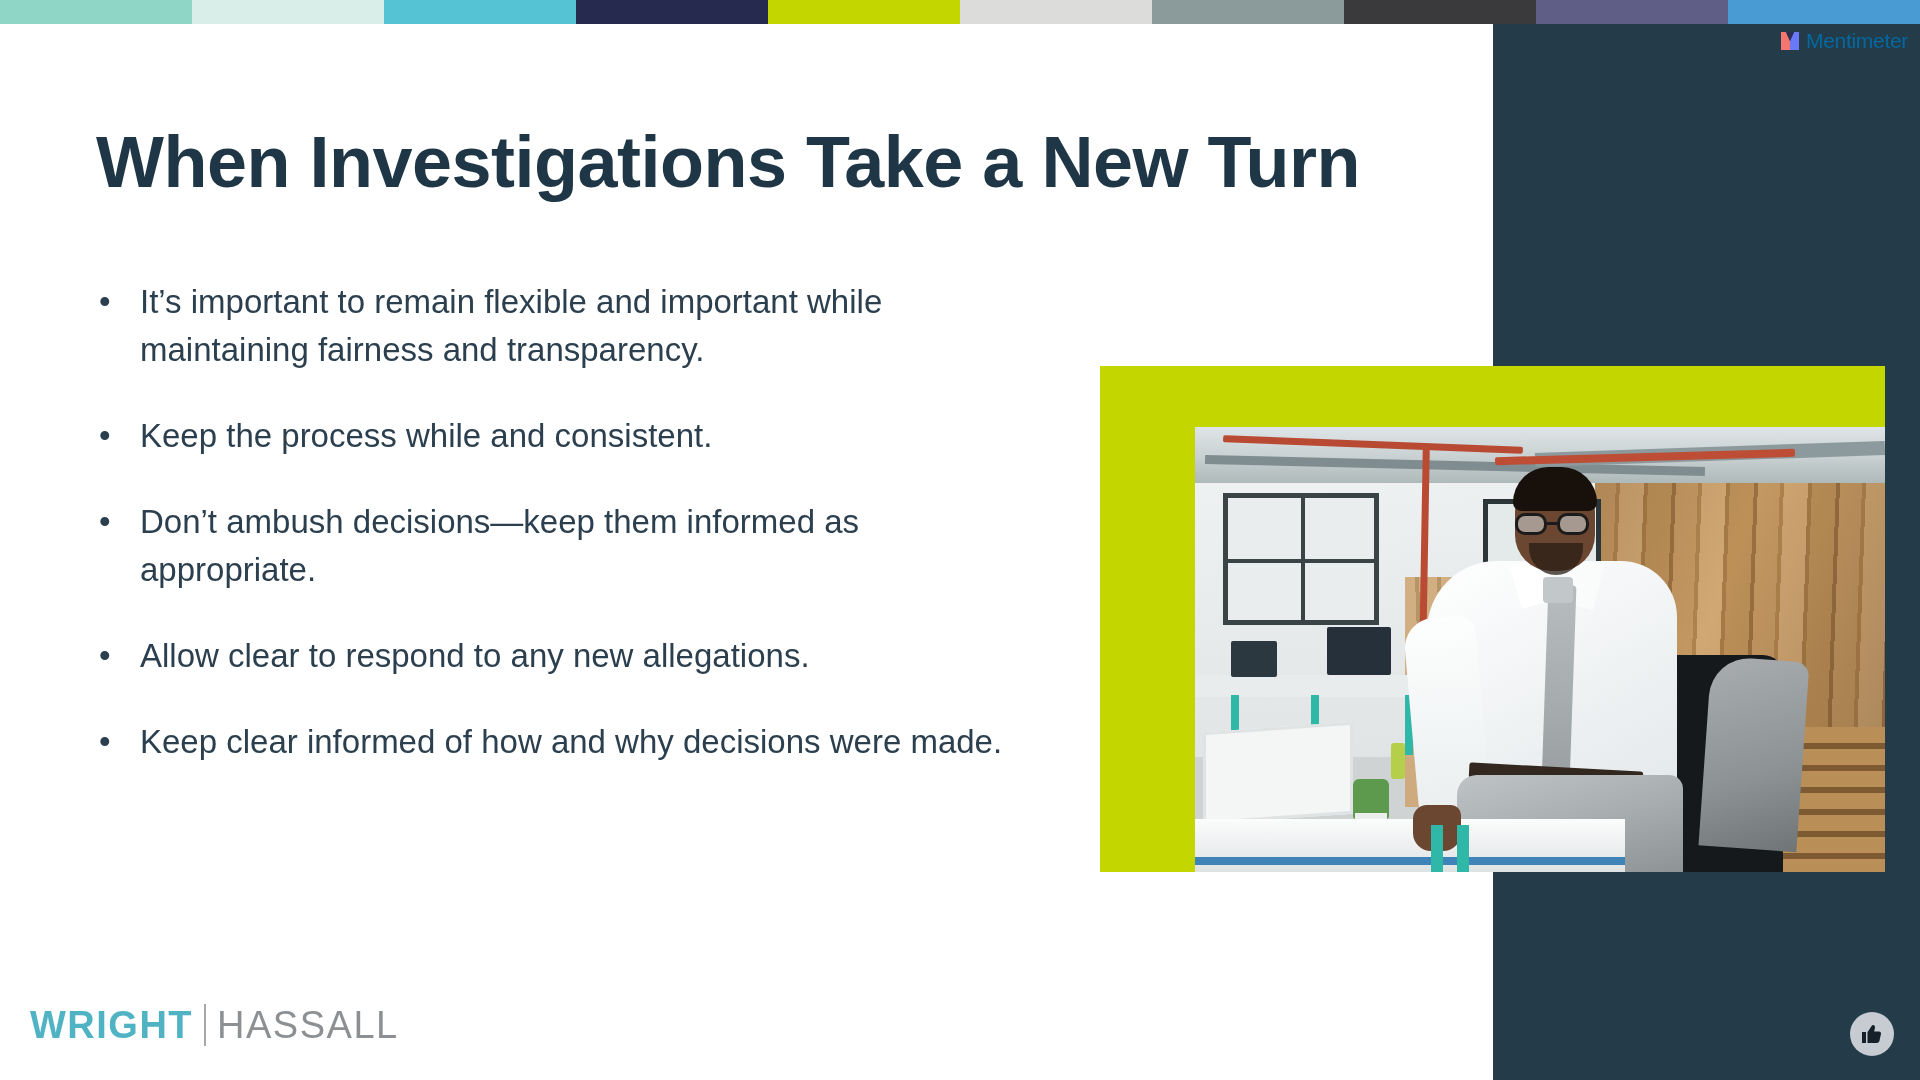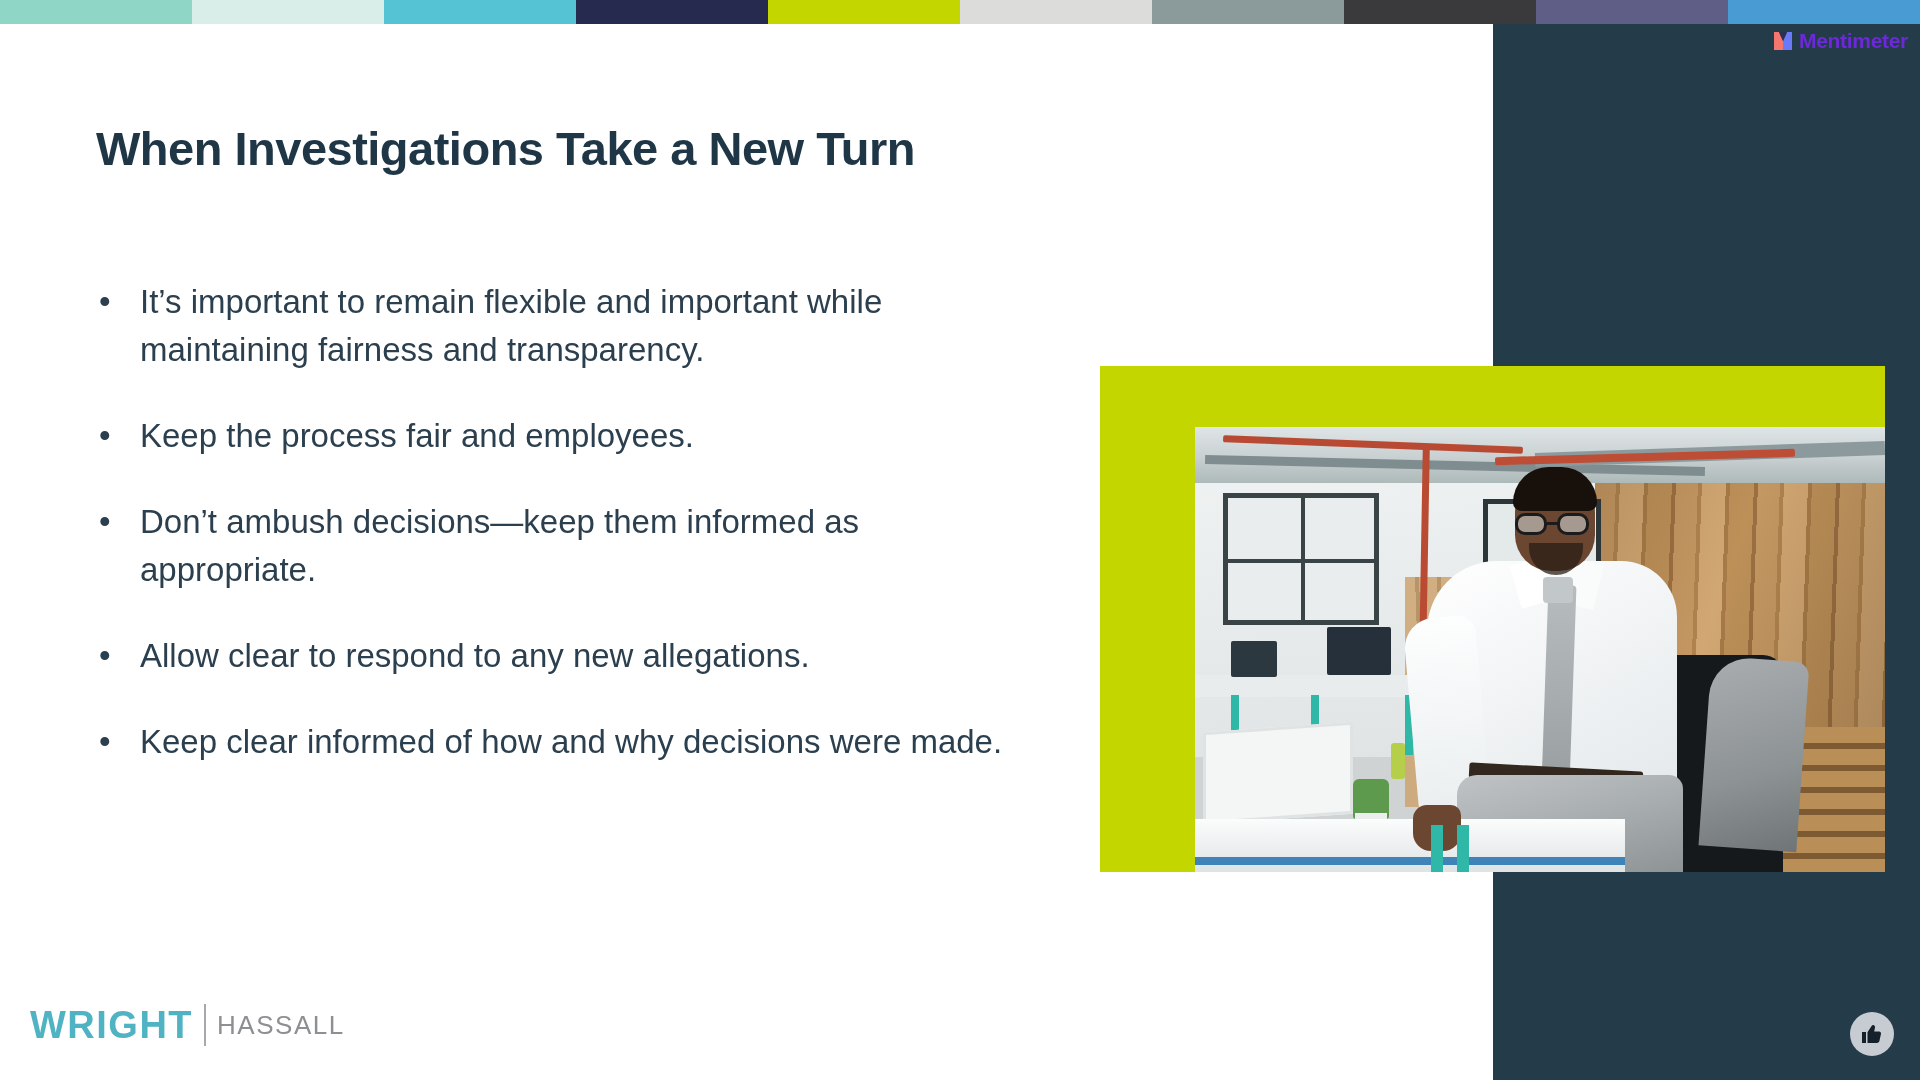--- a/index.html
+++ b/index.html
@@ -40,35 +40,35 @@
     right:12px; top:27px;
     height:26px;
     display:flex; align-items:center; gap:6px;
     z-index:7;
   }
   #menti-mark {
     width:20px; height:21px;
     position:relative;
   }
   #menti-word {
-    color:#6d28d9;
+    color:#0369a1;
     font-size:21px;
-    font-weight:700;
+    font-weight:400;
     letter-spacing:-0.3px;
     line-height:1;
     white-space:nowrap;
   }
 
   
   #title {
     position:absolute;
     left:96px; top:123px;
     width:1330px;
     color:#1f3646;
-    font-size:47px;
+    font-size:72px;
     font-weight:700;
     letter-spacing:-0.5px;
     line-height:1.1;
     white-space:nowrap;
     z-index:4;
   }
 
   
   #bullets {
     position:absolute;
@@ -359,21 +359,21 @@
     letter-spacing:1.5px;
     line-height:1;
   }
   #wh-divider {
     width:2px; height:42px;
     background:#a6a8ab;
     margin:0 11px;
   }
   #wh-hassall {
     color:#8d9093;
-    font-size:26px;
+    font-size:38px;
     font-weight:400;
     letter-spacing:1.5px;
     line-height:1;
   }
 
   
   #thumb-btn {
     position:absolute;
     right:26px; bottom:24px;
     width:44px; height:44px;
@@ -418,21 +418,21 @@
 
   <h1 id="title">When Investigations Take a New Turn</h1>
 
   <div id="bullets">
     <div class="bullet-row">
       <span class="bullet-dot">•</span>
       <span class="bullet-text">It’s important to remain flexible and important while maintaining fairness and transparency.</span>
     </div>
     <div class="bullet-row">
       <span class="bullet-dot">•</span>
-      <span class="bullet-text">Keep the process fair and employees.</span>
+      <span class="bullet-text">Keep the process while and consistent.</span>
     </div>
     <div class="bullet-row">
       <span class="bullet-dot">•</span>
       <span class="bullet-text">Don’t ambush decisions—keep them informed as appropriate.</span>
     </div>
     <div class="bullet-row">
       <span class="bullet-dot">•</span>
       <span class="bullet-text">Allow clear to respond to any new allegations.</span>
     </div>
     <div class="bullet-row">

